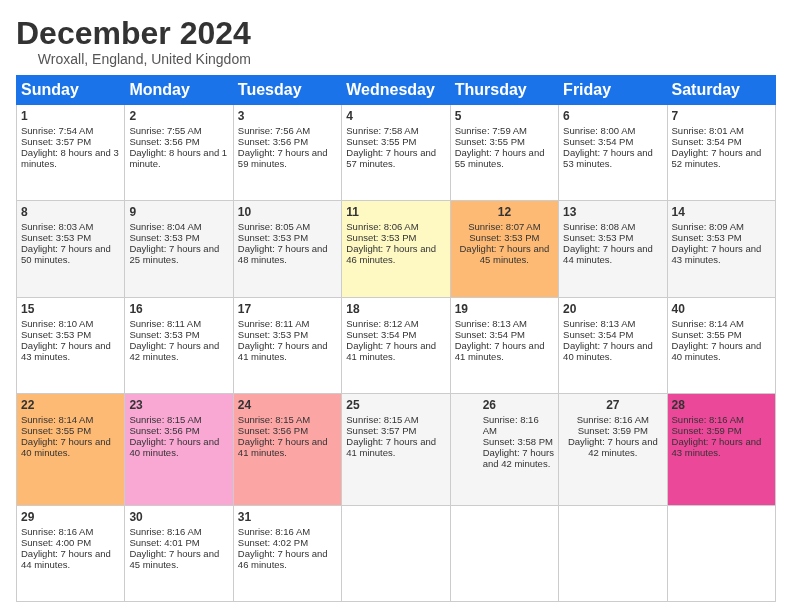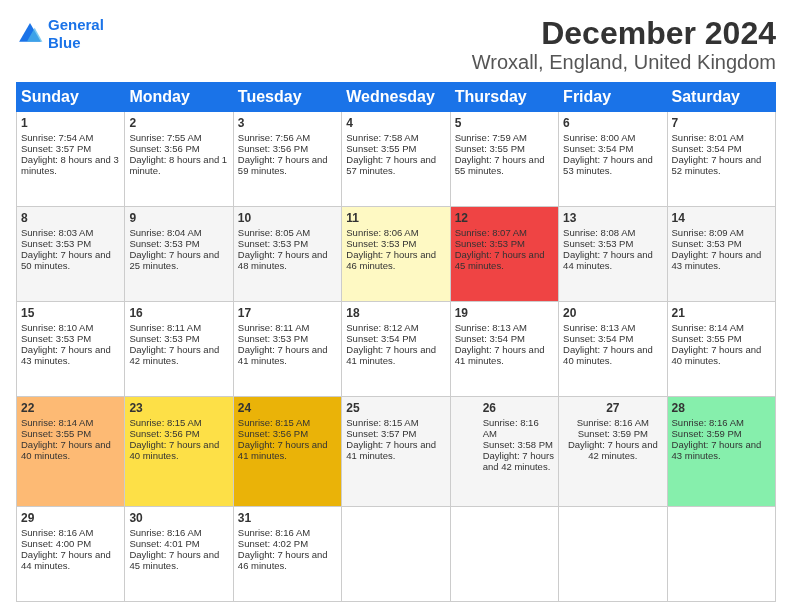--- a/index.html
+++ b/index.html
@@ -44,21 +44,21 @@
     .title-block {
       text-align: right;
     }
     .month-title {
       font-size: 32px;
       font-weight: bold;
       color: #333;
       line-height: 1.1;
     }
     .location {
-      font-size: 20px;
+      font-size: 14px;
       color: #555;
     }
     .calendar {
       flex: 1;
       border: 1px solid #ccc;
       border-collapse: collapse;
       width: 100%;
       table-layout: fixed;
     }
     .calendar th {
@@ -86,30 +86,20 @@
       font-weight: bold;
       display: block;
       margin-bottom: 2px;
     }
   </style>
 </head>
 <body>
 
 <div class="page">
   <div class="header">
-    <div class="logo">
-      <svg class="logo-icon" viewBox="0 0 36 36">
-        <polygon points="18,4 32,28 4,28" fill="#1a73e8"></polygon>
-        <polygon points="24,10 34,28 14,28" fill="#4db6e8" opacity="0.7"></polygon>
-      </svg>
-      <div class="logo-text">
-        <div><span>General</span></div>
-        <div style="color:#1a73e8;">Blue</div>
-      </div>
-    </div>
     <div class="title-block">
       <div class="month-title">December 2024</div>
       <div class="location">Wroxall, England, United Kingdom</div>
     </div>
   </div>
 
   <table class="calendar">
     <thead>
       <tr>
       <th>Sunday</th>
@@ -184,21 +174,21 @@
         <span>Sunrise: 8:05 AM</span><br>
         <span>Sunset: 3:53 PM</span><br>
         <span>Daylight: 7 hours and 48 minutes.</span>
       </td>
           <td style="background: #fef9c3;">
         <span class="day-num">11</span>
         <span>Sunrise: 8:06 AM</span><br>
         <span>Sunset: 3:53 PM</span><br>
         <span>Daylight: 7 hours and 46 minutes.</span>
       </td>
-          <td style="background: #ef4444;">
+          <td style="background: #fdba74; text-align: center;">
         <span class="day-num">12</span>
         <span>Sunrise: 8:07 AM</span><br>
         <span>Sunset: 3:53 PM</span><br>
         <span>Daylight: 7 hours and 45 minutes.</span>
       </td>
           <td style="background: rgb(245, 245, 245);">
         <span class="day-num">13</span>
         <span>Sunrise: 8:08 AM</span><br>
         <span>Sunset: 3:53 PM</span><br>
         <span>Daylight: 7 hours and 44 minutes.</span>
@@ -241,40 +231,40 @@
         <span>Sunset: 3:54 PM</span><br>
         <span>Daylight: 7 hours and 41 minutes.</span>
       </td>
           <td>
         <span class="day-num">20</span>
         <span>Sunrise: 8:13 AM</span><br>
         <span>Sunset: 3:54 PM</span><br>
         <span>Daylight: 7 hours and 40 minutes.</span>
       </td>
           <td>
-        <span class="day-num">21</span>
+        <span class="day-num">40</span>
         <span>Sunrise: 8:14 AM</span><br>
         <span>Sunset: 3:55 PM</span><br>
         <span>Daylight: 7 hours and 40 minutes.</span>
       </td>
         </tr>
         <tr style="background: rgb(245, 245, 245);">
           <td style="background: #fdba74;">
         <span class="day-num">22</span>
         <span>Sunrise: 8:14 AM</span><br>
         <span>Sunset: 3:55 PM</span><br>
         <span>Daylight: 7 hours and 40 minutes.</span>
       </td>
-          <td style="background: #fde047;">
+          <td style="background: #f9a8d4;">
         <span class="day-num">23</span>
         <span>Sunrise: 8:15 AM</span><br>
         <span>Sunset: 3:56 PM</span><br>
         <span>Daylight: 7 hours and 40 minutes.</span>
       </td>
-          <td style="background: #eab308;">
+          <td style="background: #fca5a5;">
         <span class="day-num">24</span>
         <span>Sunrise: 8:15 AM</span><br>
         <span>Sunset: 3:56 PM</span><br>
         <span>Daylight: 7 hours and 41 minutes.</span>
       </td>
           <td style="background: rgb(245, 245, 245);">
         <span class="day-num">25</span>
         <span>Sunrise: 8:15 AM</span><br>
         <span>Sunset: 3:57 PM</span><br>
         <span>Daylight: 7 hours and 41 minutes.</span>
@@ -284,21 +274,21 @@
         <span>Sunrise: 8:16 AM</span><br>
         <span>Sunset: 3:58 PM</span><br>
         <span>Daylight: 7 hours and 42 minutes.</span>
       </td>
           <td style="background: rgb(245, 245, 245); text-align: center;">
         <span class="day-num">27</span>
         <span>Sunrise: 8:16 AM</span><br>
         <span>Sunset: 3:59 PM</span><br>
         <span>Daylight: 7 hours and 42 minutes.</span>
       </td>
-          <td style="background: #86efac;">
+          <td style="background: #ec4899;">
         <span class="day-num">28</span>
         <span>Sunrise: 8:16 AM</span><br>
         <span>Sunset: 3:59 PM</span><br>
         <span>Daylight: 7 hours and 43 minutes.</span>
       </td>
         </tr>
         <tr>
           <td>
         <span class="day-num">29</span>
         <span>Sunrise: 8:16 AM</span><br>

